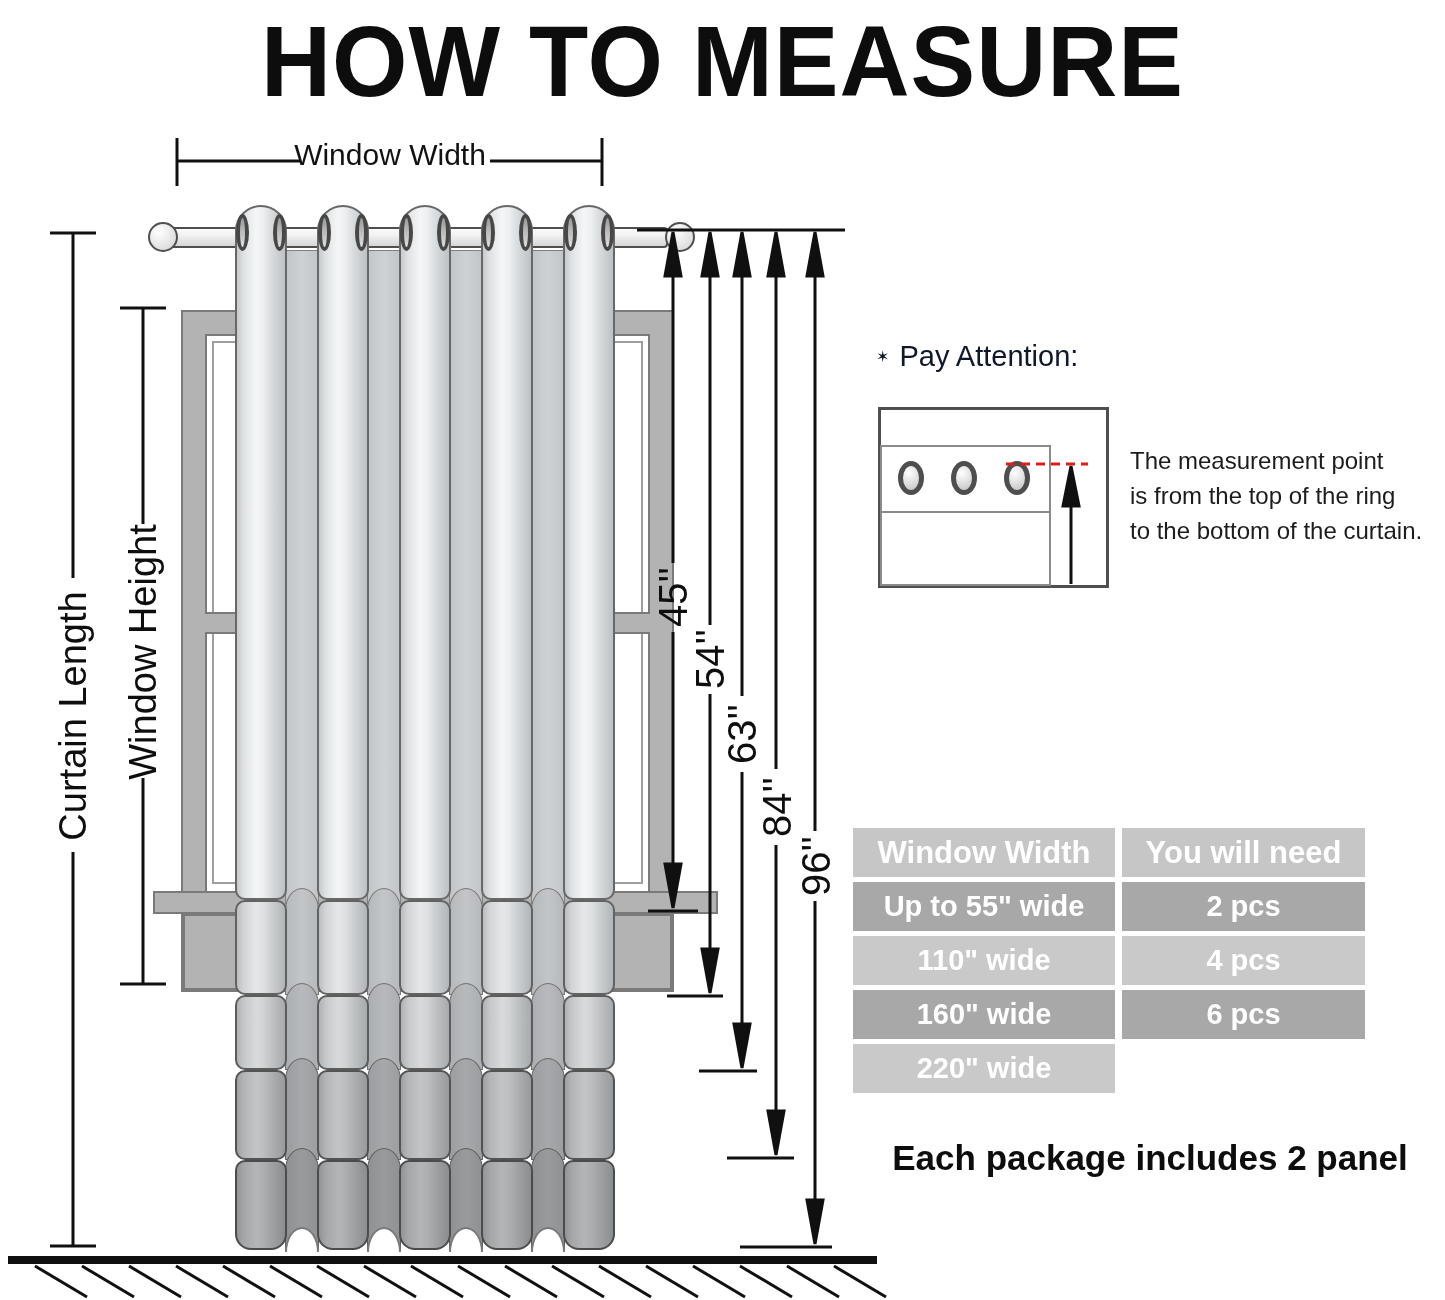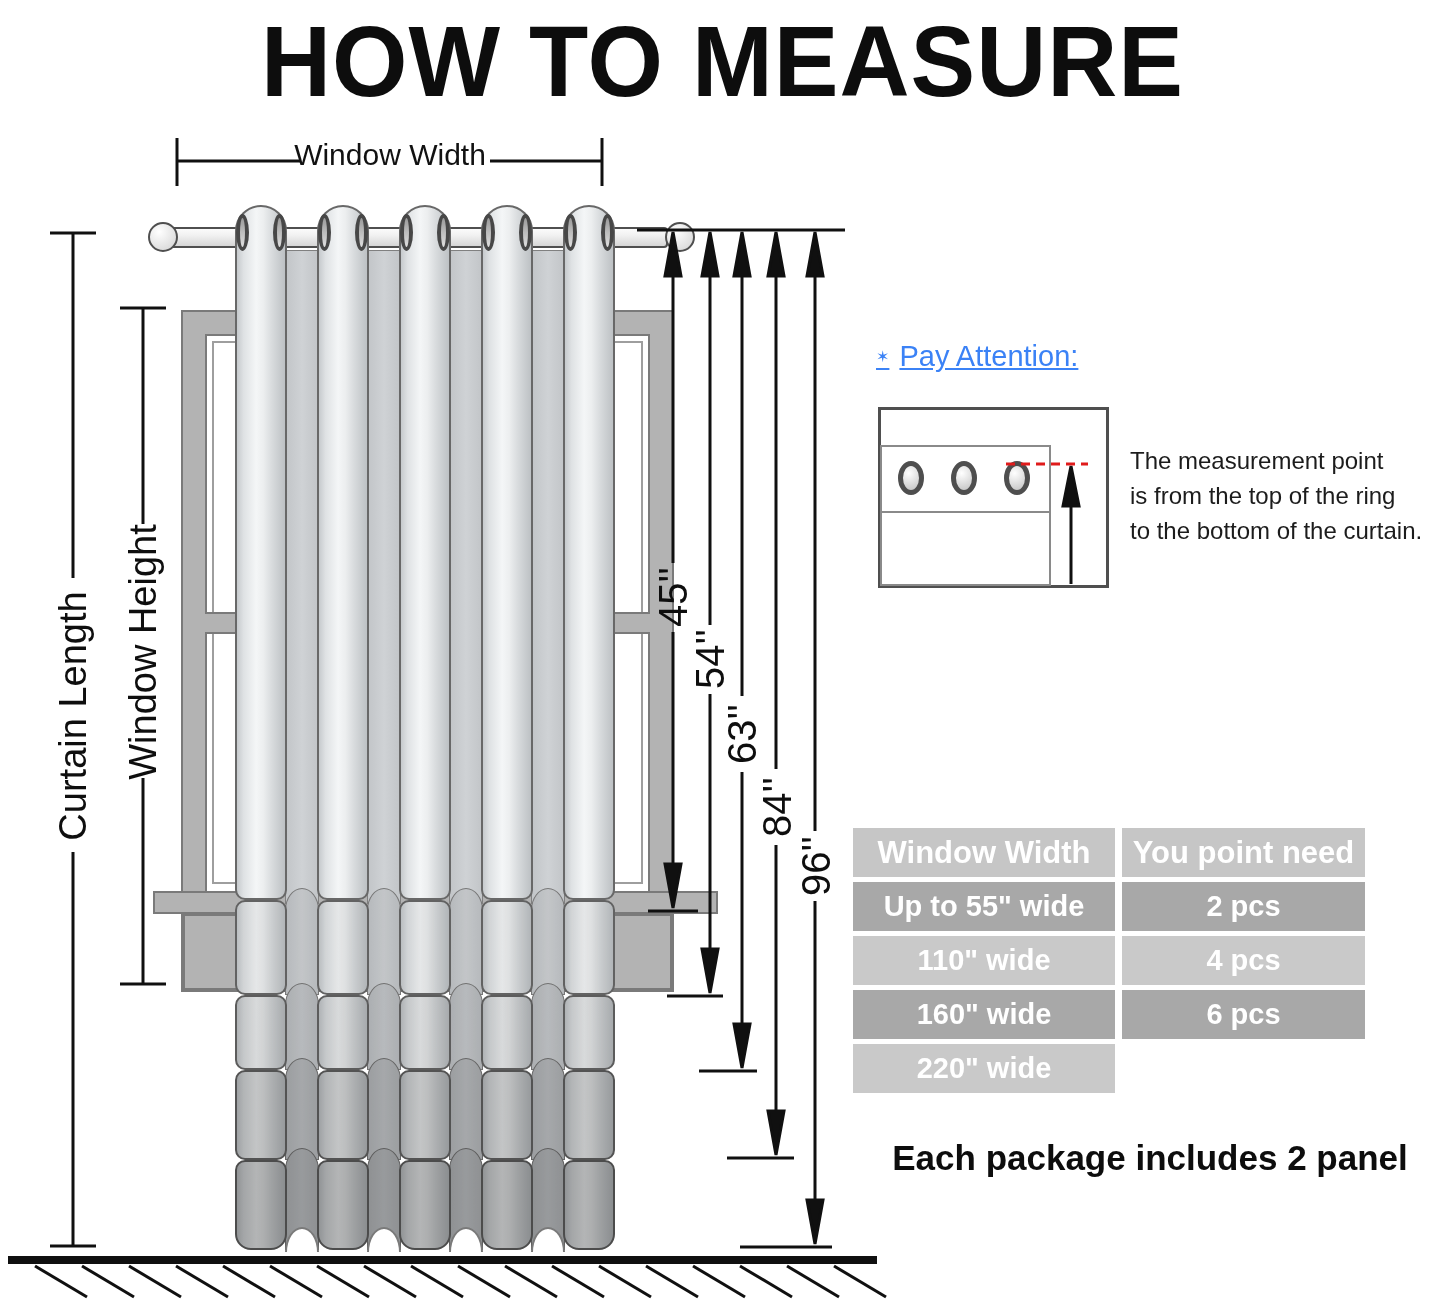--- a/index.html
+++ b/index.html
@@ -63,21 +63,21 @@
            background:linear-gradient(180deg,#9a9a9a,#e0e0e0);}
 
   
   .rot{transform:translate(-50%,-50%) rotate(-90deg);white-space:nowrap;z-index:7;color:#0e0e0e;}
   #lbl-window-width{left:190px;top:138px;width:400px;text-align:center;font-size:30px;z-index:7;}
   #lbl-curtain-length{left:73px;top:716px;font-size:38px;}
   #lbl-window-height{left:143px;top:652px;font-size:38px;}
   .marker-lbl{font-size:40px;}
 
   
-  #pay-head{left:876px;top:340px;font-size:29px;color:#3b82f6;z-index:7;text-decoration:underline;}
+  #pay-head{left:876px;top:340px;font-size:29px;color:#0f172a;z-index:7;}
   #pay-head .star{font-size:16px;vertical-align:4px;margin-right:10px;}
   #pay-box{left:878px;top:407px;width:231px;height:181px;border:3px solid #4f4f4f;box-sizing:border-box;background:#fff;z-index:4;}
   #pay-band{left:880px;top:445px;width:171px;height:141px;border:2px solid #8a8a8a;box-sizing:border-box;z-index:4;}
   #pay-band-line{left:880px;top:511px;width:171px;height:2px;background:#8a8a8a;z-index:4;}
   .ring{position:absolute;top:461px;width:26px;height:34px;border-radius:50%;
         border:5px solid #4e4e4e;box-sizing:border-box;z-index:5;
         background:radial-gradient(circle at 35% 30%,#ffffff,#c0c0c0);}
   #pay-note{left:1130px;top:443px;width:330px;font-size:24px;line-height:35px;color:#1c1c1c;z-index:7;}
 
   
@@ -312,21 +312,21 @@
   <div class="abs ring" style="left:1004px"></div>
   <div class="abs" id="pay-note">
     <div>The measurement point</div>
     <div>is from the top of the ring</div>
     <div>to the bottom of the curtain.</div>
   </div>
 
   <div class="abs" id="size-table">
     <div class="trow thead">
       <div class="tcell c1">Window Width</div>
-      <div class="tcell c2">You point need</div>
+      <div class="tcell c2">You will need</div>
     </div>
     <div class="trow rdark">
       <div class="tcell c1">Up to 55" wide</div>
       <div class="tcell c2">2 pcs</div>
     </div>
     <div class="trow rlight">
       <div class="tcell c1">110" wide</div>
       <div class="tcell c2">4 pcs</div>
     </div>
     <div class="trow rdark">

